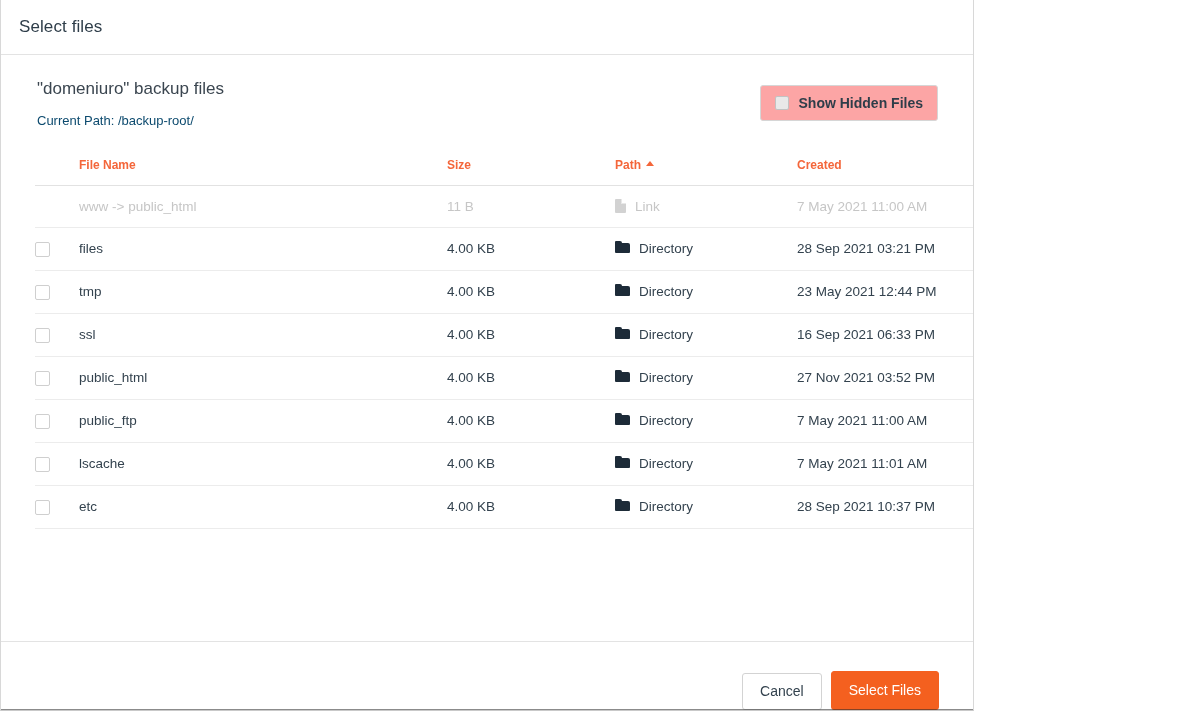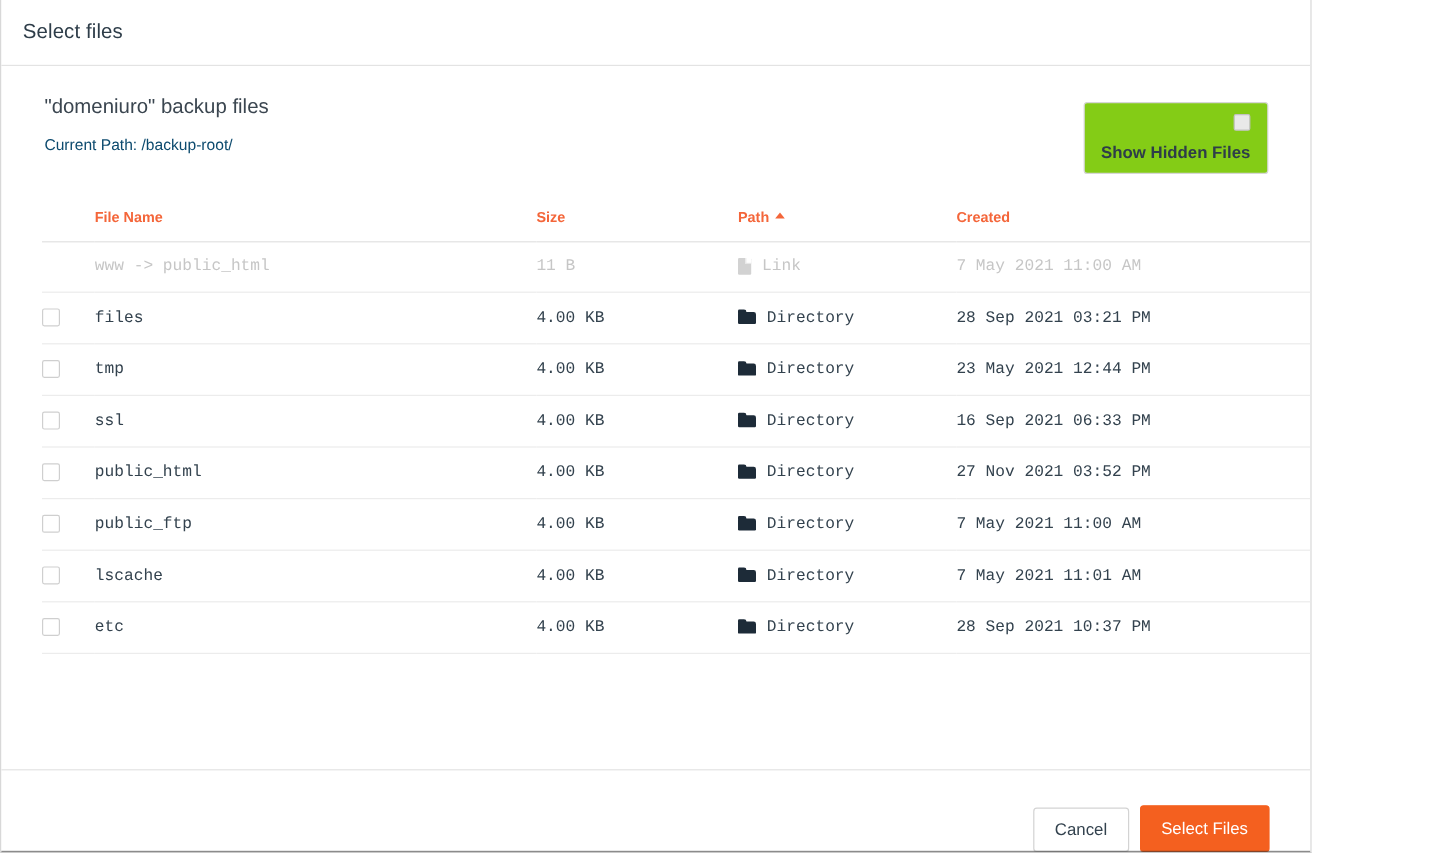--- a/index.html
+++ b/index.html
@@ -5,21 +5,21 @@
   * { box-sizing: border-box; }
   html, body {
     margin: 0; padding: 0;
     width: 1199px; height: 711px;
     background: #ffffff;
     font-family: "Liberation Sans", sans-serif;
     -webkit-font-smoothing: antialiased;
   }
   #modal {
     position: relative;
-    width: 1093px;
+    width: 974px;
     height: 711px;
     background: #fff;
     border-left: 1px solid #d8d8d8;
     border-right: 1px solid #d8d8d8;
     border-bottom: 1px solid #c9c9c9;
     display: flex;
     flex-direction: column;
     overflow: hidden;
   }
   
@@ -59,31 +59,30 @@
   }
   .current-path {
     font-size: 13px;
     color: #0c4a6e;
     margin: 0 0 0 2px;
     line-height: 1.2;
   }
   
   .hidden-files-btn {
     display: inline-flex;
-    align-items: flex-end;
+    align-items: center;
     gap: 10px;
-    background: #84cc16;
+    background: #fca5a5;
     border: 1px solid #d6d6d6;
     border-radius: 3px;
     padding: 9px 14px;
     cursor: pointer;
     margin-top: 8px;
     margin-right: 1px;
     user-select: none;
-    flex-direction: column;
   }
   .hidden-files-btn .cb {
     width: 14px; height: 14px;
     background: #e9e9e9;
     border: 1px solid #c2c2c2;
     border-radius: 2px;
     display: inline-block;
     flex: 0 0 14px;
   }
   .hidden-files-btn .lbl {
@@ -118,21 +117,20 @@
     border-right: 4px solid transparent;
     border-bottom: 5px solid #f4663a;
   }
   .file-table td {
     font-size: 13.5px;
     color: #33424e;
     padding: 13px 0;
     border-bottom: 1px solid #ececec;
     vertical-align: middle;
     white-space: nowrap;
-    font-family: Liberation Mono, monospace;
   }
   col.c-check { width: 44px; }
   col.c-name  { width: 368px; }
   col.c-size  { width: 168px; }
   col.c-type  { width: 182px; }
   col.c-date  { width: 369px; }
 
   tr.disabled td { color: #c6c6c6; }
 
   .row-check {

